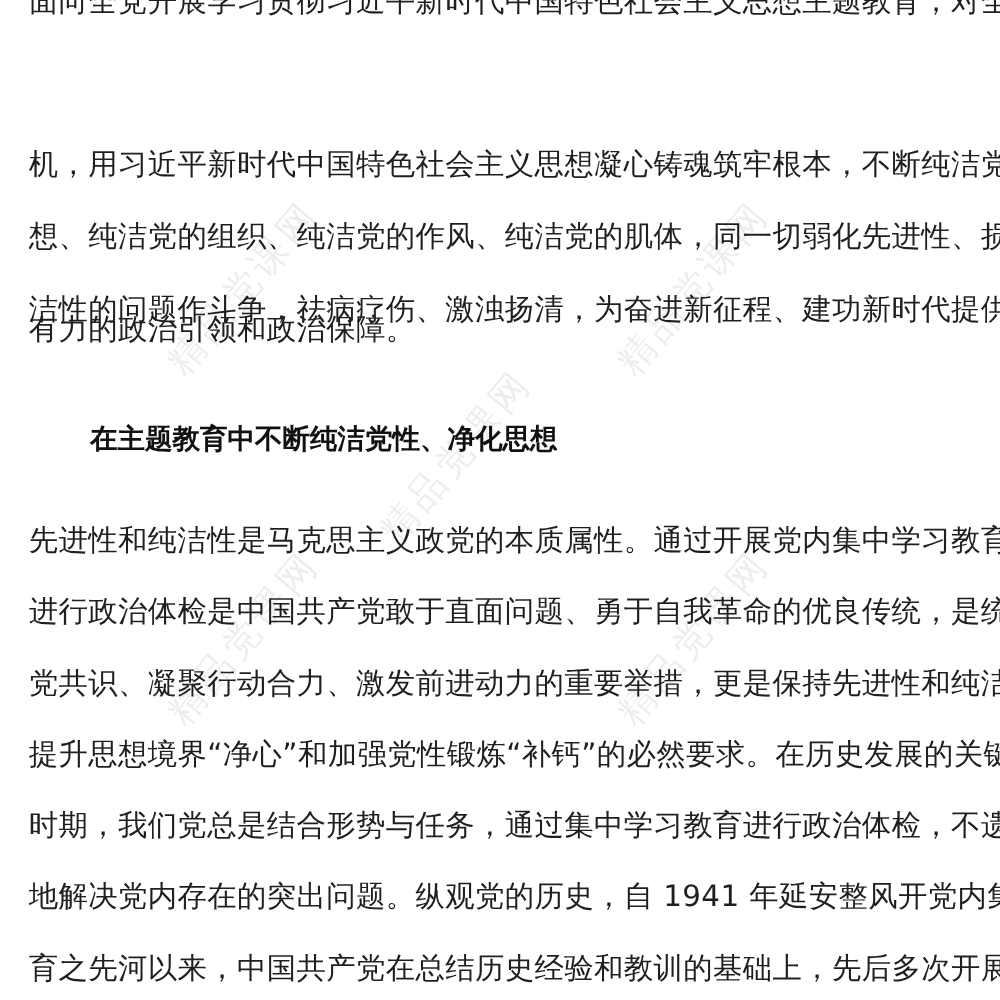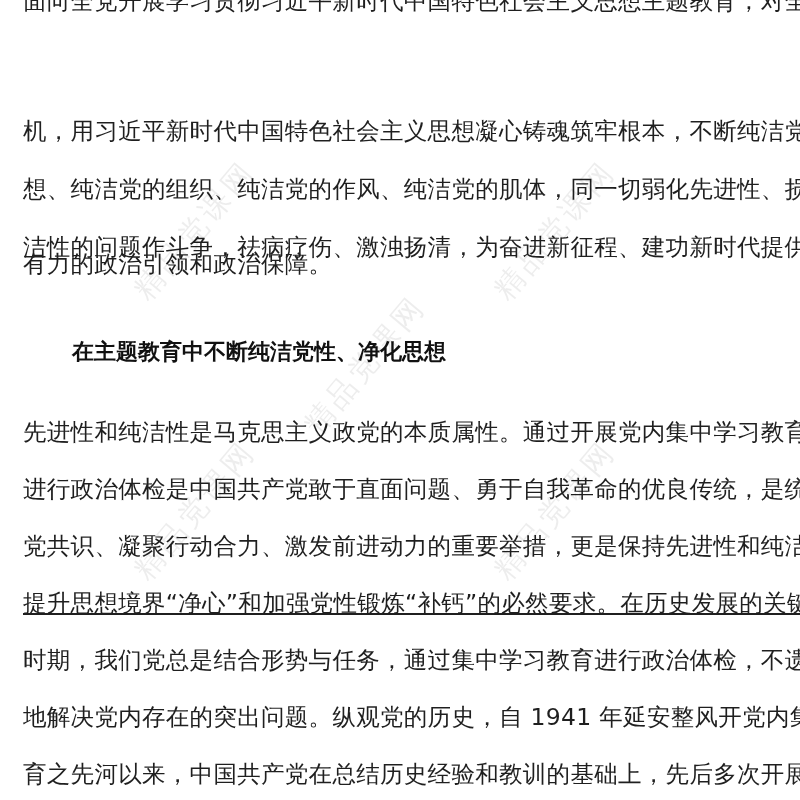--- a/index.html
+++ b/index.html
@@ -35,21 +35,21 @@
   <div class="line" style="top:116px;">机，用习近平新时代中国特色社会主义思想凝心铸魂筑牢根本，不断纯洁党的思</div>
   <div class="line" style="top:174px;">想、纯洁党的组织、纯洁党的作风、纯洁党的肌体，同一切弱化先进性、损害纯</div>
   <div class="line" style="top:232px;">洁性的问题作斗争，祛病疗伤、激浊扬清，为奋进新征程、建功新时代提供坚强</div>
   <div class="line" style="top:249px;font-family:Liberation Serif, serif;">有力的政治引领和政治保障。</div>
 
   <div class="heading" style="top:337px;">在主题教育中不断纯洁党性、净化思想</div>
 
   <div class="line" style="top:417px; left:23px;">    先进性和纯洁性是马克思主义政党的本质属性。通过开展党内集中学习教育</div>
   <div class="line" style="top:474px;">进行政治体检是中国共产党敢于直面问题、勇于自我革命的优良传统，是统一全</div>
   <div class="line" style="top:531px;">党共识、凝聚行动合力、激发前进动力的重要举措，更是保持先进性和纯洁性、</div>
-  <div class="line" style="top:588px;text-decoration:underline;">提升思想境界“净心”和加强党性锻炼“补钙”的必然要求。在历史发展的关键</div>
+  <div class="line" style="top:588px;">提升思想境界“净心”和加强党性锻炼“补钙”的必然要求。在历史发展的关键</div>
   <div class="line" style="top:645px;">时期，我们党总是结合形势与任务，通过集中学习教育进行政治体检，不遗余力</div>
   <div class="line" style="top:702px;">地解决党内存在的突出问题。纵观党的历史，自 1941 年延安整风开党内集中教</div>
   <div class="line" style="top:759px;">育之先河以来，中国共产党在总结历史经验和教训的基础上，先后多次开展全党</div>
 
   <div class="watermark" style="left:110px; top:210px;">精品党课网</div>
   <div class="watermark" style="left:470px; top:210px;">精品党课网</div>
   <div class="watermark" style="left:280px; top:345px;">精品党课网</div>
   <div class="watermark" style="left:110px; top:490px;">精品党课网</div>
   <div class="watermark" style="left:470px; top:490px;">精品党课网</div>
 </div>

